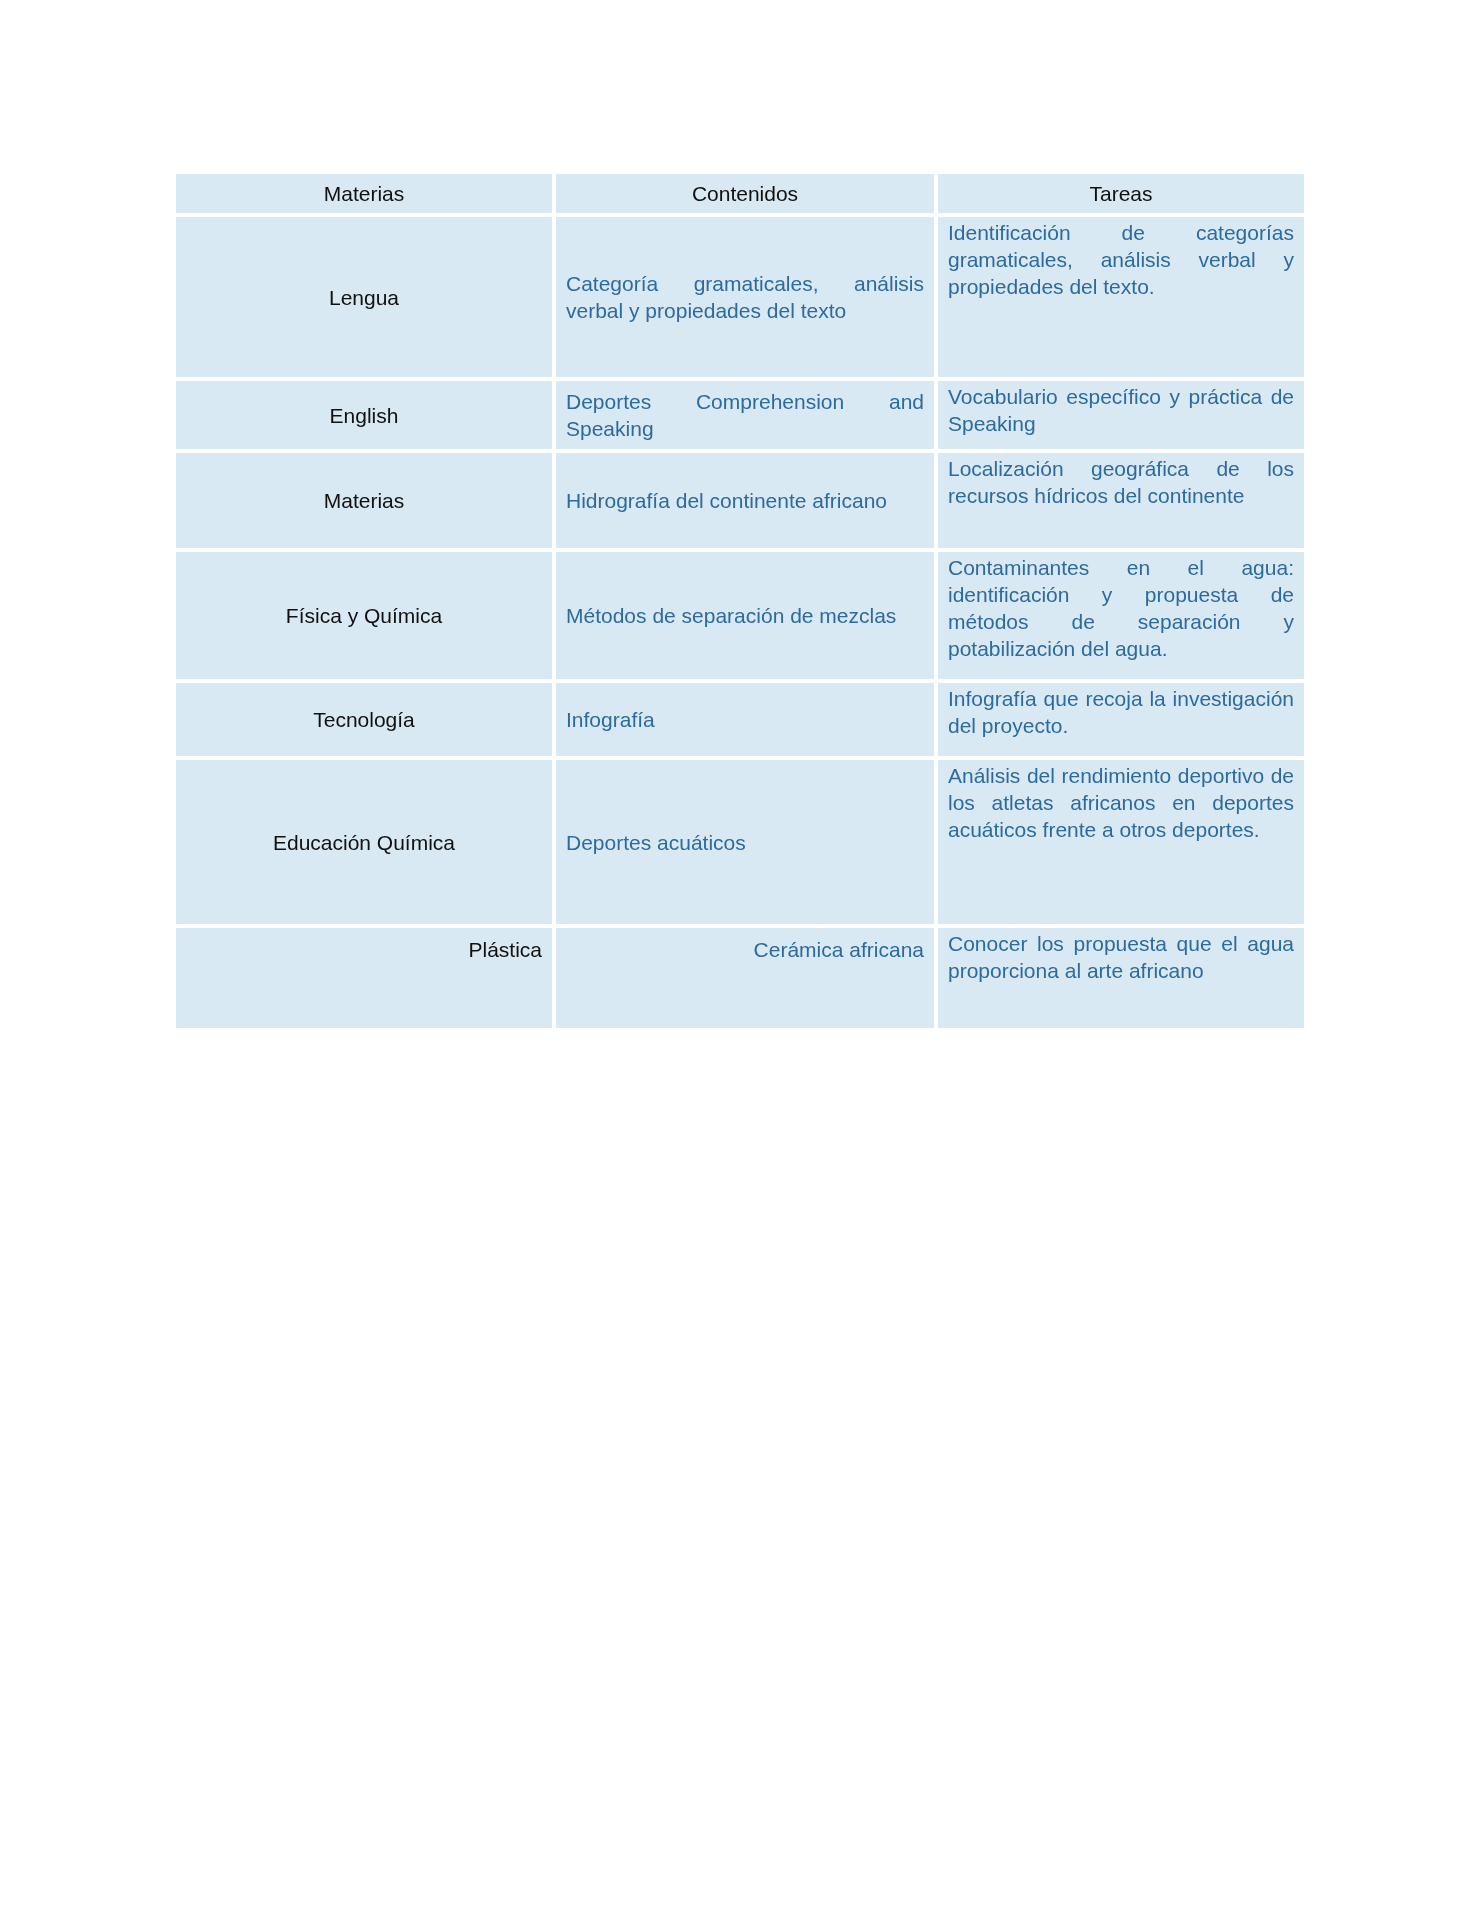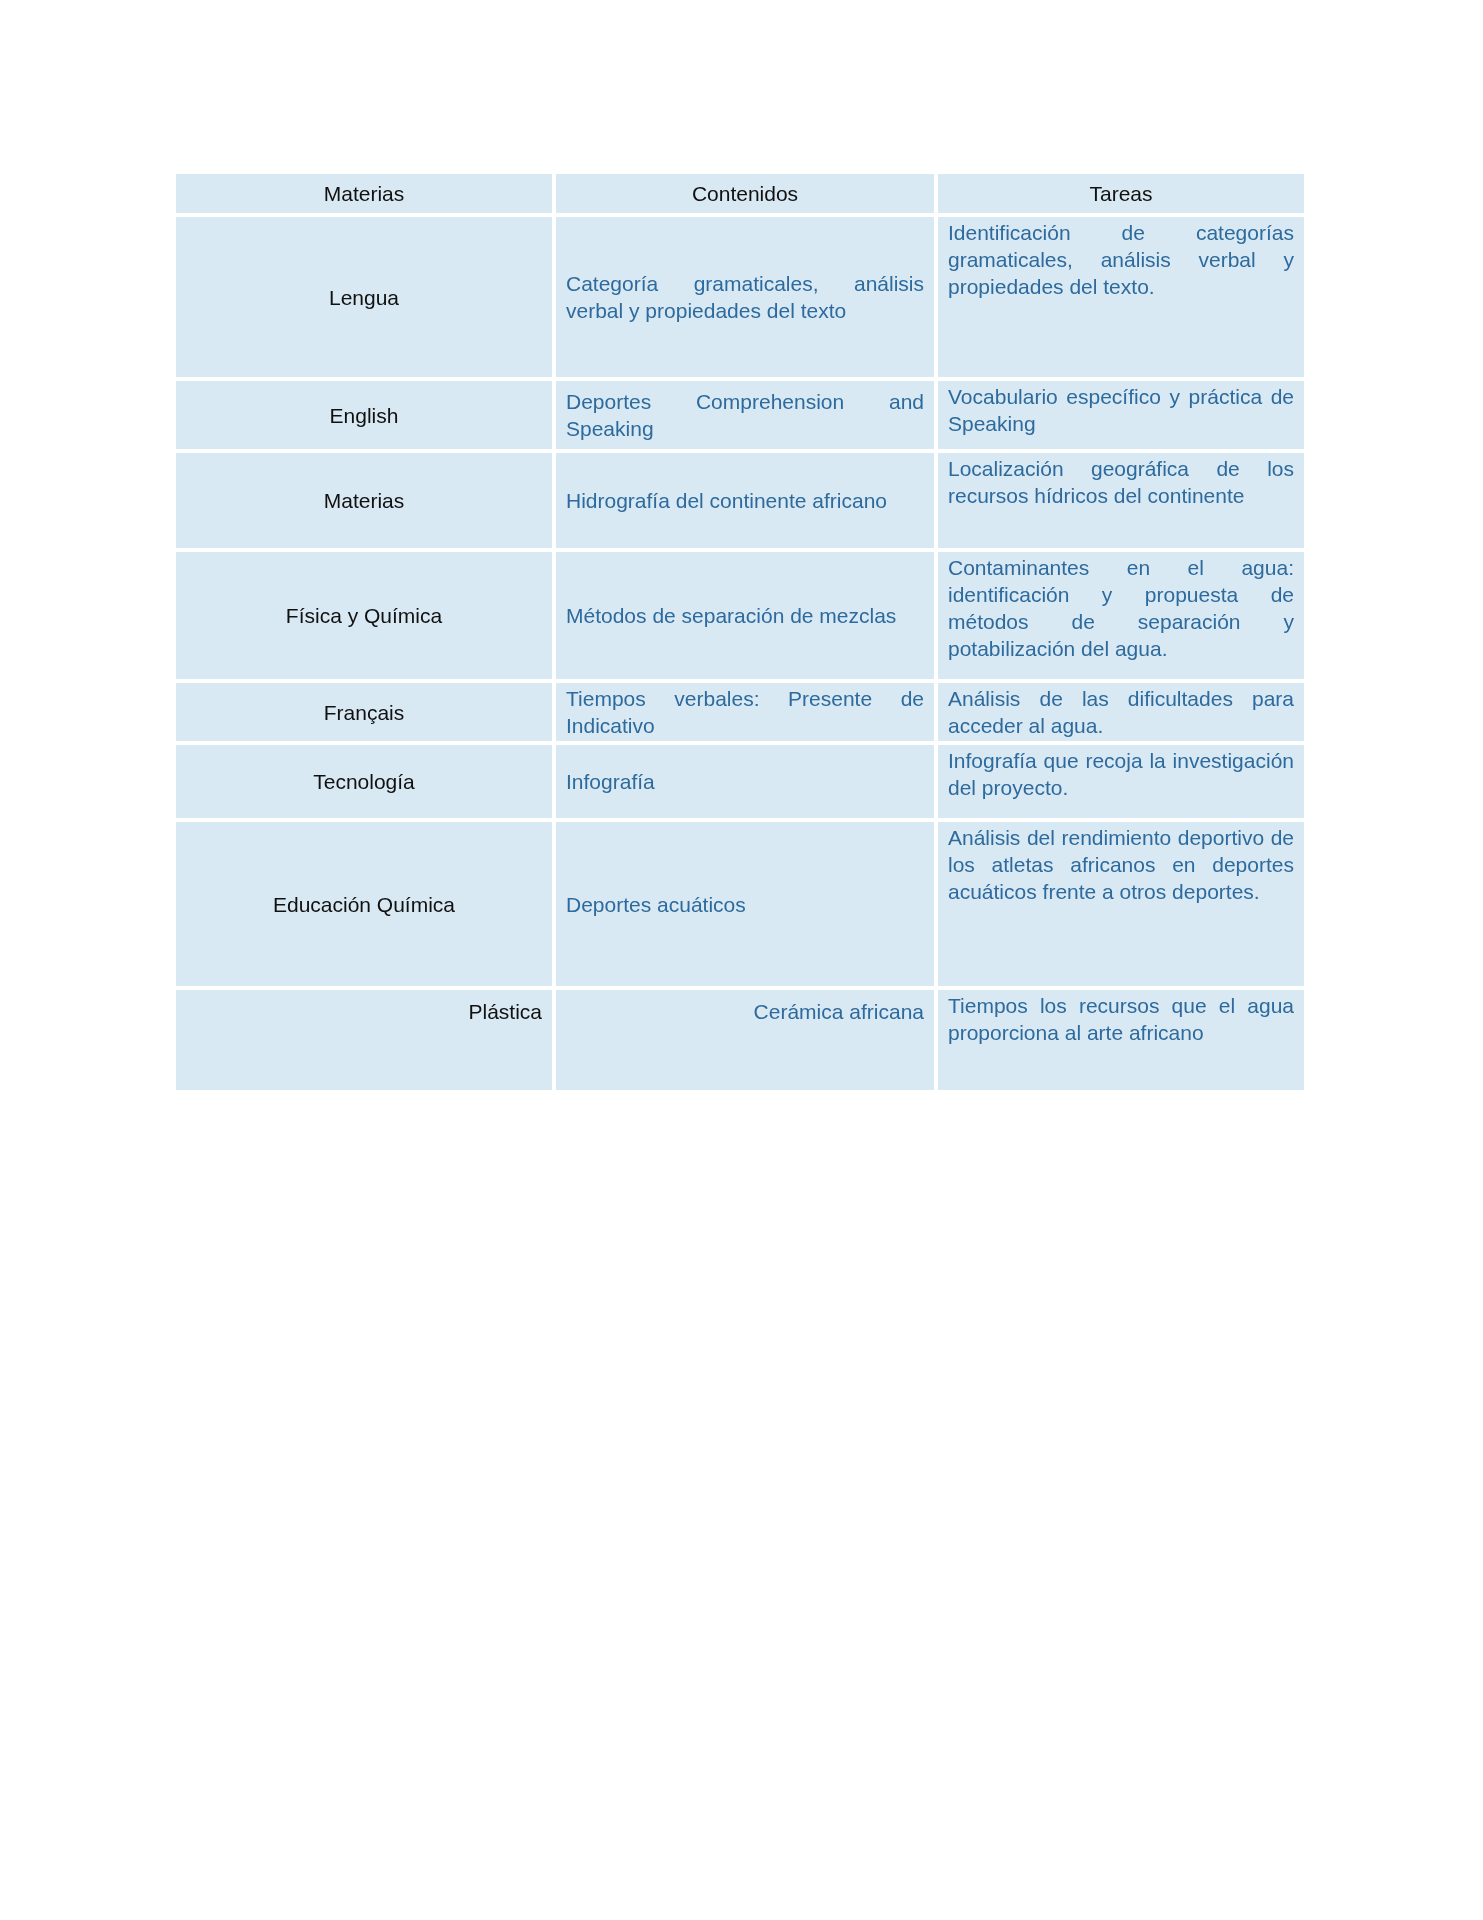--- a/index.html
+++ b/index.html
@@ -99,35 +99,30 @@
     <tr class="r3">
       <td class="materia">Materias</td>
       <td class="contenido">Hidrografía del continente africano</td>
       <td class="tarea">Localización geográfica de los recursos hídricos del continente</td>
     </tr>
     <tr class="r4">
       <td class="materia">Física y Química</td>
       <td class="contenido">Métodos de separación de mezclas</td>
       <td class="tarea">Contaminantes en el agua: identificación y propuesta de métodos de separación y potabilización del agua.</td>
     </tr>
-    <tr class="r5">
-      <td class="materia">Français</td>
-      <td class="contenido">Tiempos verbales: Presente de Indicativo</td>
-      <td class="tarea">Análisis de las dificultades para acceder al agua.</td>
-    </tr>
     <tr class="r6">
       <td class="materia">Tecnología</td>
       <td class="contenido">Infografía</td>
       <td class="tarea">Infografía que recoja la investigación del proyecto.</td>
     </tr>
     <tr class="r7">
       <td class="materia">Educación Química</td>
       <td class="contenido">Deportes acuáticos</td>
       <td class="tarea">Análisis del rendimiento deportivo de los atletas africanos en deportes acuáticos frente a otros deportes.</td>
     </tr>
     <tr class="r8 top-row">
       <td class="materia">Plástica</td>
       <td class="contenido">Cerámica africana</td>
-      <td class="tarea">Tiempos los recursos que el agua proporciona al arte africano</td>
+      <td class="tarea">Conocer los propuesta que el agua proporciona al arte africano</td>
     </tr>
   </tbody>
     </table>
 </div>
 
 </body></html>

